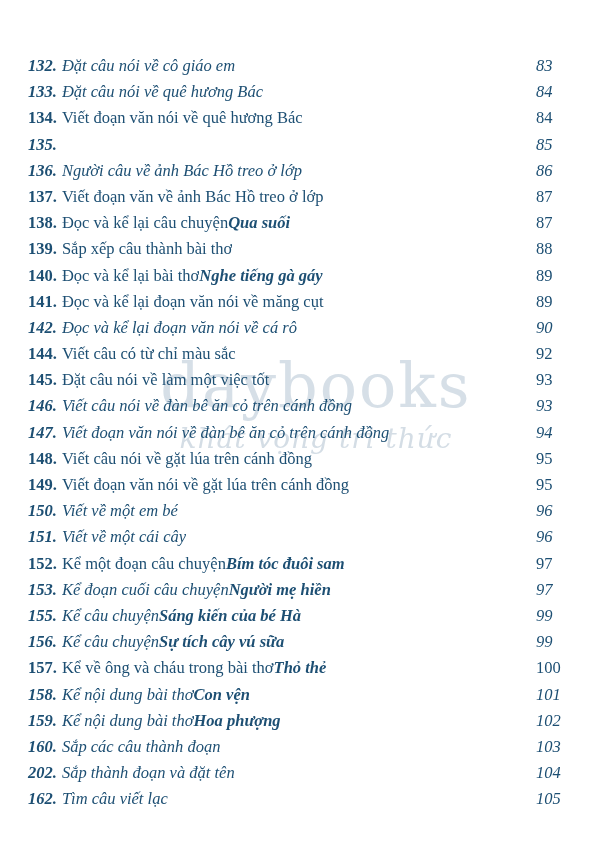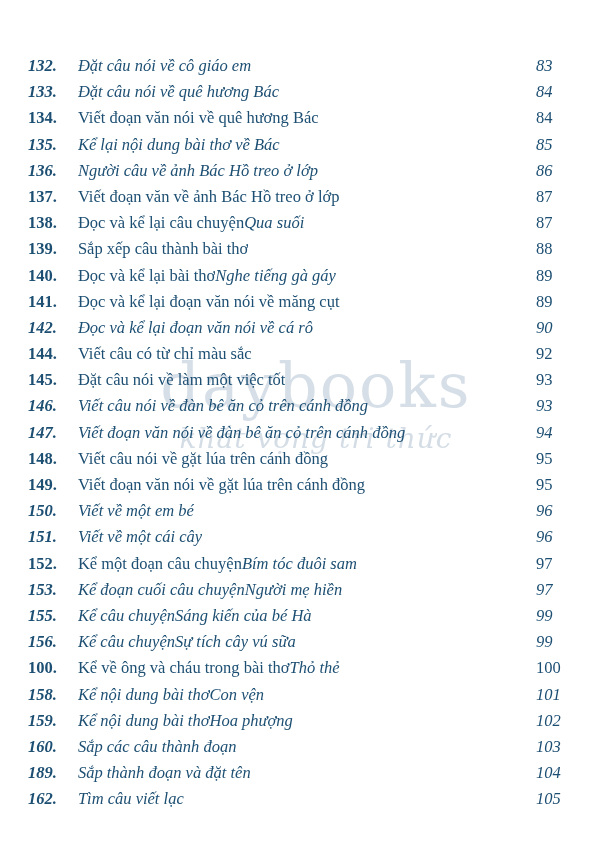--- a/index.html
+++ b/index.html
@@ -69,36 +69,35 @@
     white-space: nowrap;
   }
   .row .num {
     font-weight: bold;
     margin-right: 5px;
   }
   .row .txt {
     flex: 0 1 auto;
     overflow: hidden;
     text-overflow: clip;
-    margin-left: 16px;
   }
   .row .spacer {
     flex: 1 1 auto;
   }
   .row .pg {
     flex: 0 0 auto;
     text-align: left;
     width: 34px;
     font-variant-numeric: tabular-nums;
   }
 
   
   .row.it { font-style: italic; }
   .row.it .num { font-style: italic; }
-  .row .title-it { font-style: italic; }
+  .row .title-it { font-style: italic; font-weight: bold; }
 </style>
 </head>
 <body>
 
 <div class="page">
 
   <div class="watermark">
     <div class="wm-line1">daybooks</div>
     <div class="wm-line2">khát vọng tri thức</div>
   </div>
@@ -118,21 +117,20 @@
           <span class="pg">84</span>
         </div>
         <div class="row">
           <span class="num">134.</span>
           <span class="txt">Viết đoạn văn nói về quê hương Bác</span>
           <span class="spacer"></span>
           <span class="pg">84</span>
         </div>
         <div class="row it">
           <span class="num">135.</span>
-          <span class="txt">Kể lại nội dung bài thơ về Bác</span>
           <span class="spacer"></span>
           <span class="pg">85</span>
         </div>
         <div class="row it">
           <span class="num">136.</span>
           <span class="txt">Người câu về ảnh Bác Hồ treo ở lớp</span>
           <span class="spacer"></span>
           <span class="pg">86</span>
         </div>
         <div class="row">
@@ -243,21 +241,21 @@
           <span class="pg">99</span>
         </div>
         <div class="row it">
           <span class="num">156.</span>
           <span class="txt">Kể câu chuyện </span>
           <span class="title-it">Sự tích cây vú sữa</span>
           <span class="spacer"></span>
           <span class="pg">99</span>
         </div>
         <div class="row">
-          <span class="num">100.</span>
+          <span class="num">157.</span>
           <span class="txt">Kể về ông và cháu trong bài thơ </span>
           <span class="title-it">Thỏ thẻ</span>
           <span class="spacer"></span>
           <span class="pg">100</span>
         </div>
         <div class="row it">
           <span class="num">158.</span>
           <span class="txt">Kể nội dung bài thơ </span>
           <span class="title-it">Con vện</span>
           <span class="spacer"></span>
@@ -270,21 +268,21 @@
           <span class="spacer"></span>
           <span class="pg">102</span>
         </div>
         <div class="row it">
           <span class="num">160.</span>
           <span class="txt">Sắp các câu thành đoạn</span>
           <span class="spacer"></span>
           <span class="pg">103</span>
         </div>
         <div class="row it">
-          <span class="num">189.</span>
+          <span class="num">202.</span>
           <span class="txt">Sắp thành đoạn và đặt tên</span>
           <span class="spacer"></span>
           <span class="pg">104</span>
         </div>
         <div class="row it">
           <span class="num">162.</span>
           <span class="txt">Tìm câu viết lạc</span>
           <span class="spacer"></span>
           <span class="pg">105</span>
         </div>

